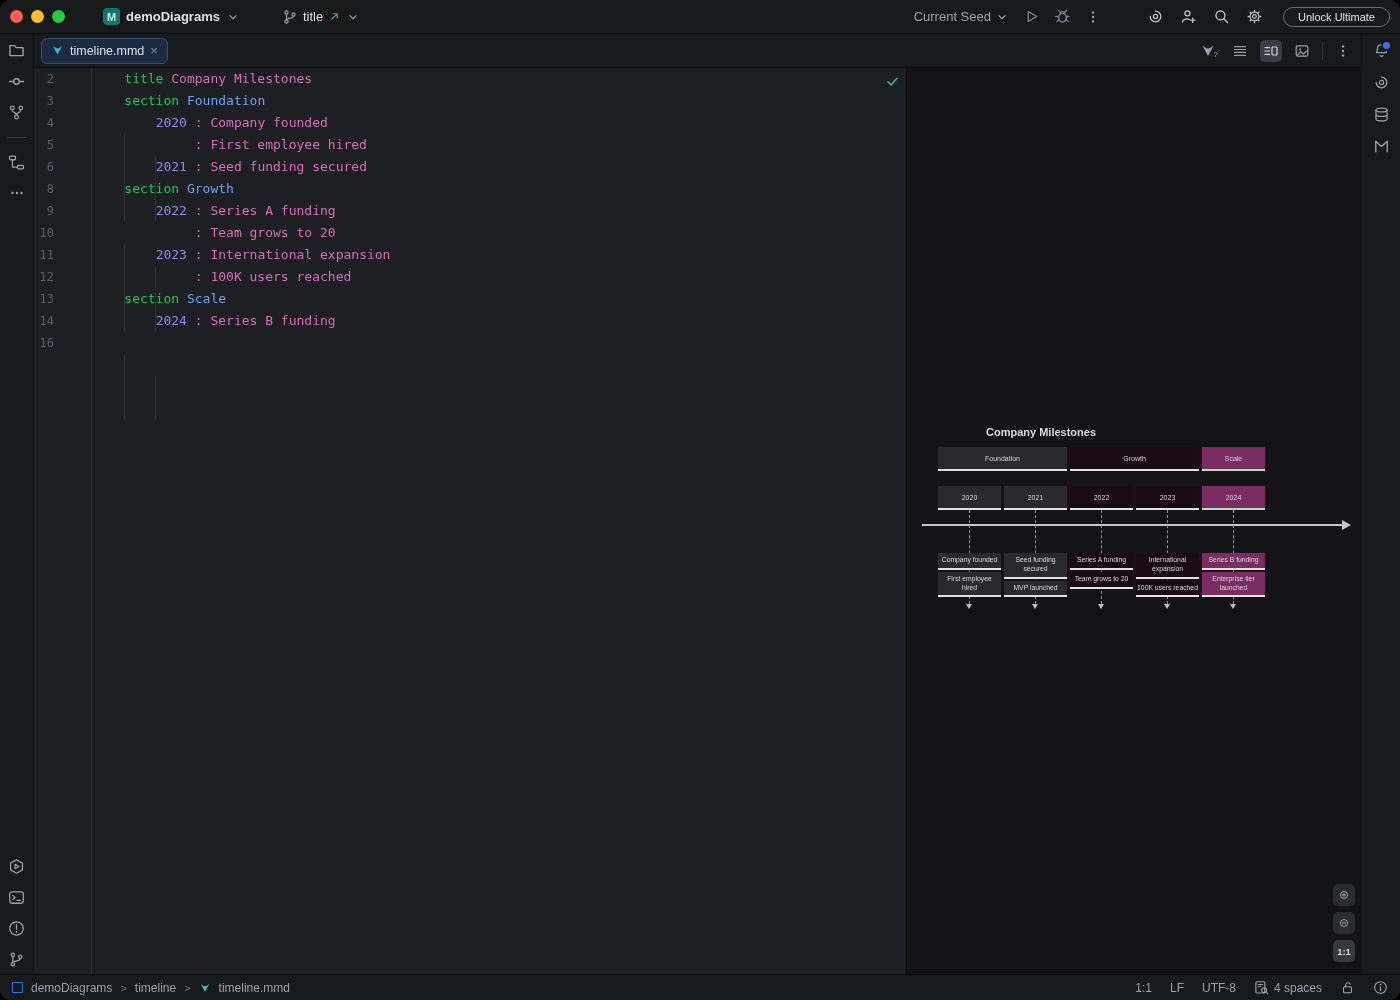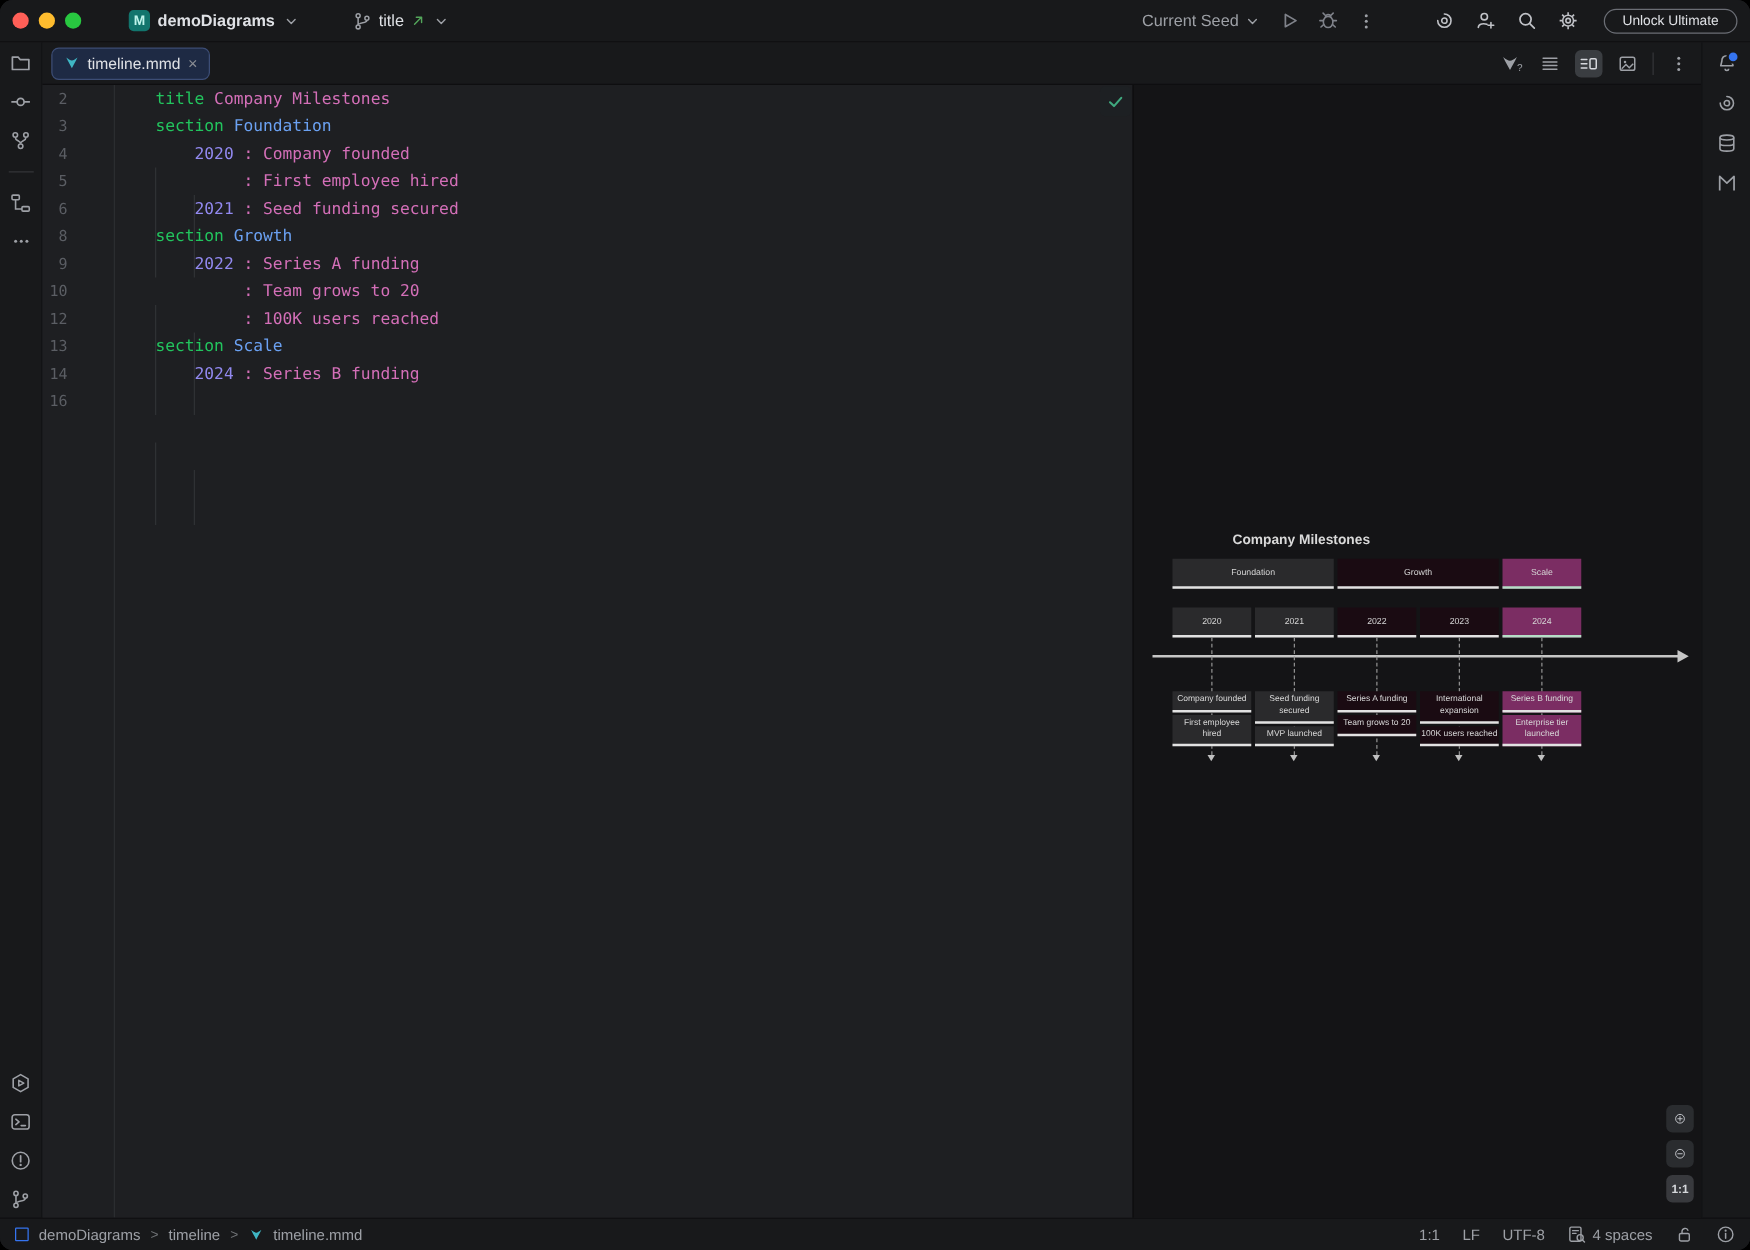--- a/index.html
+++ b/index.html
@@ -425,20 +425,21 @@
           <div class="guide" style="left:121px;top:308px;height:44px"></div>
           <div>
               <div class="line"><span class="ln">2</span><span class="codetext"><span class="tk-p">    </span><span class="tk-kw">title</span><span class="tk-p"> </span><span class="tk-str">Company Milestones</span></span></div>
               <div class="line"><span class="ln">3</span><span class="codetext"><span class="tk-p">    </span><span class="tk-kw">section</span><span class="tk-p"> </span><span class="tk-sec">Foundation</span></span></div>
               <div class="line"><span class="ln">4</span><span class="codetext"><span class="tk-p">        </span><span class="tk-num">2020</span><span class="tk-p"> </span><span class="tk-str">: Company founded</span></span></div>
               <div class="line"><span class="ln">5</span><span class="codetext"><span class="tk-p">             </span><span class="tk-str">: First employee hired</span></span></div>
               <div class="line"><span class="ln">6</span><span class="codetext"><span class="tk-p">        </span><span class="tk-num">2021</span><span class="tk-p"> </span><span class="tk-str">: Seed funding secured</span></span></div>
               <div class="line"><span class="ln">8</span><span class="codetext"><span class="tk-p">    </span><span class="tk-kw">section</span><span class="tk-p"> </span><span class="tk-sec">Growth</span></span></div>
               <div class="line"><span class="ln">9</span><span class="codetext"><span class="tk-p">        </span><span class="tk-num">2022</span><span class="tk-p"> </span><span class="tk-str">: Series A funding</span></span></div>
               <div class="line"><span class="ln">10</span><span class="codetext"><span class="tk-p">             </span><span class="tk-str">: Team grows to 20</span></span></div>
+              <div class="line"><span class="ln">11</span><span class="codetext"><span class="tk-p">        </span><span class="tk-num">2023</span><span class="tk-p"> </span><span class="tk-str">: International expansion</span></span></div>
               <div class="line"><span class="ln">12</span><span class="codetext"><span class="tk-p">             </span><span class="tk-str">: 100K users reached</span></span></div>
               <div class="line"><span class="ln">13</span><span class="codetext"><span class="tk-p">    </span><span class="tk-kw">section</span><span class="tk-p"> </span><span class="tk-sec">Scale</span></span></div>
               <div class="line"><span class="ln">14</span><span class="codetext"><span class="tk-p">        </span><span class="tk-num">2024</span><span class="tk-p"> </span><span class="tk-str">: Series B funding</span></span></div>
               <div class="line"><span class="ln">16</span><span class="codetext"></span></div>
             </div>
           <div class="checkwidget">
             <span class="icon" style="color:#3fa97f">
                 <svg width="15" height="15">
                   <use href="#i-check"></use>
                 </svg>

